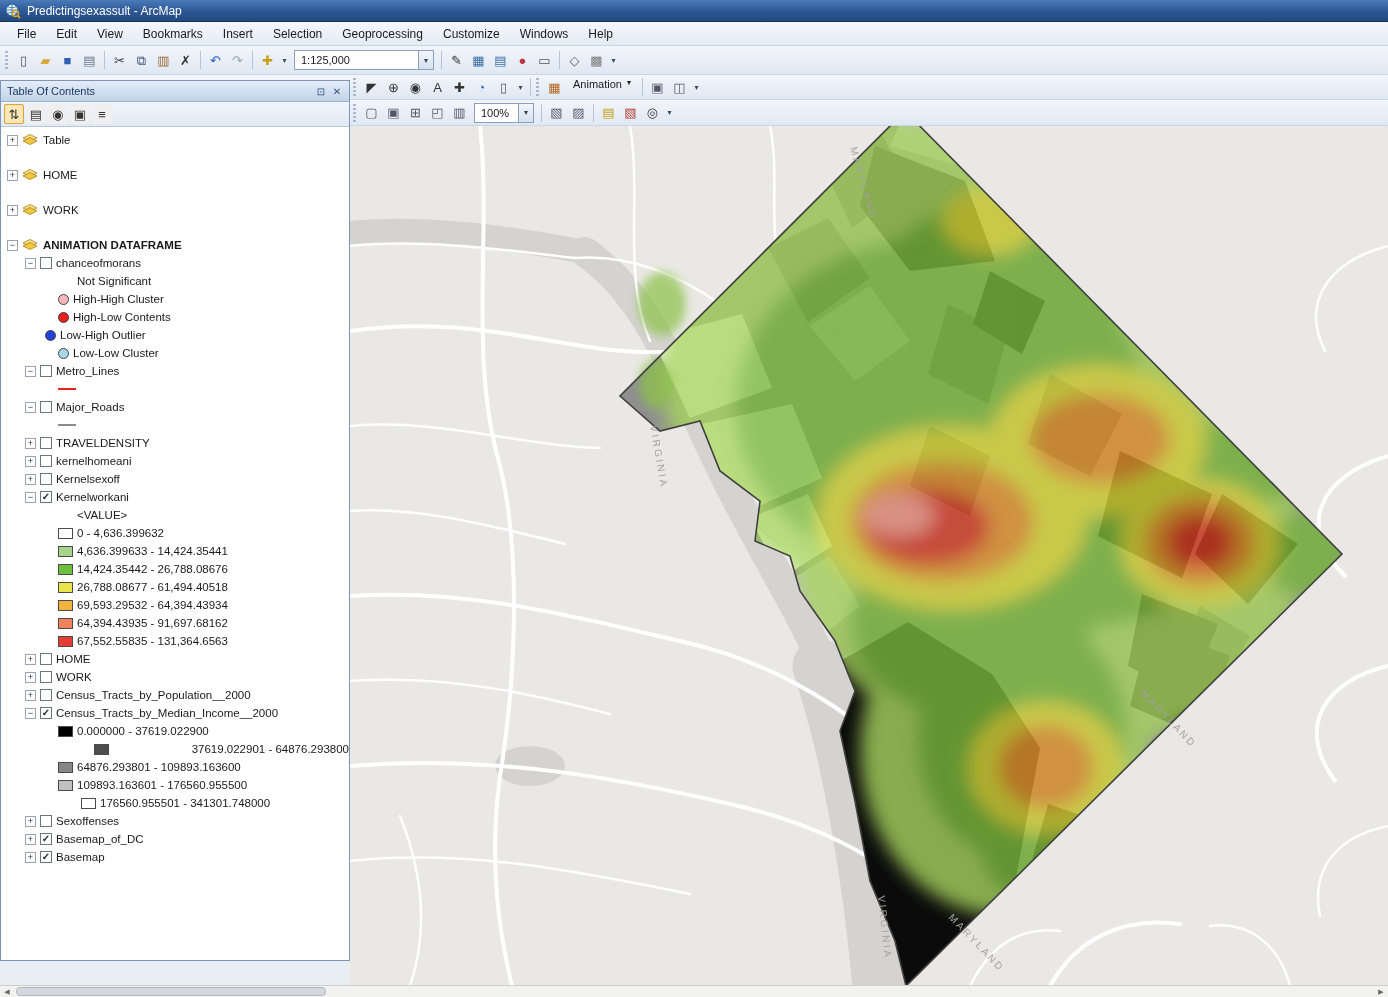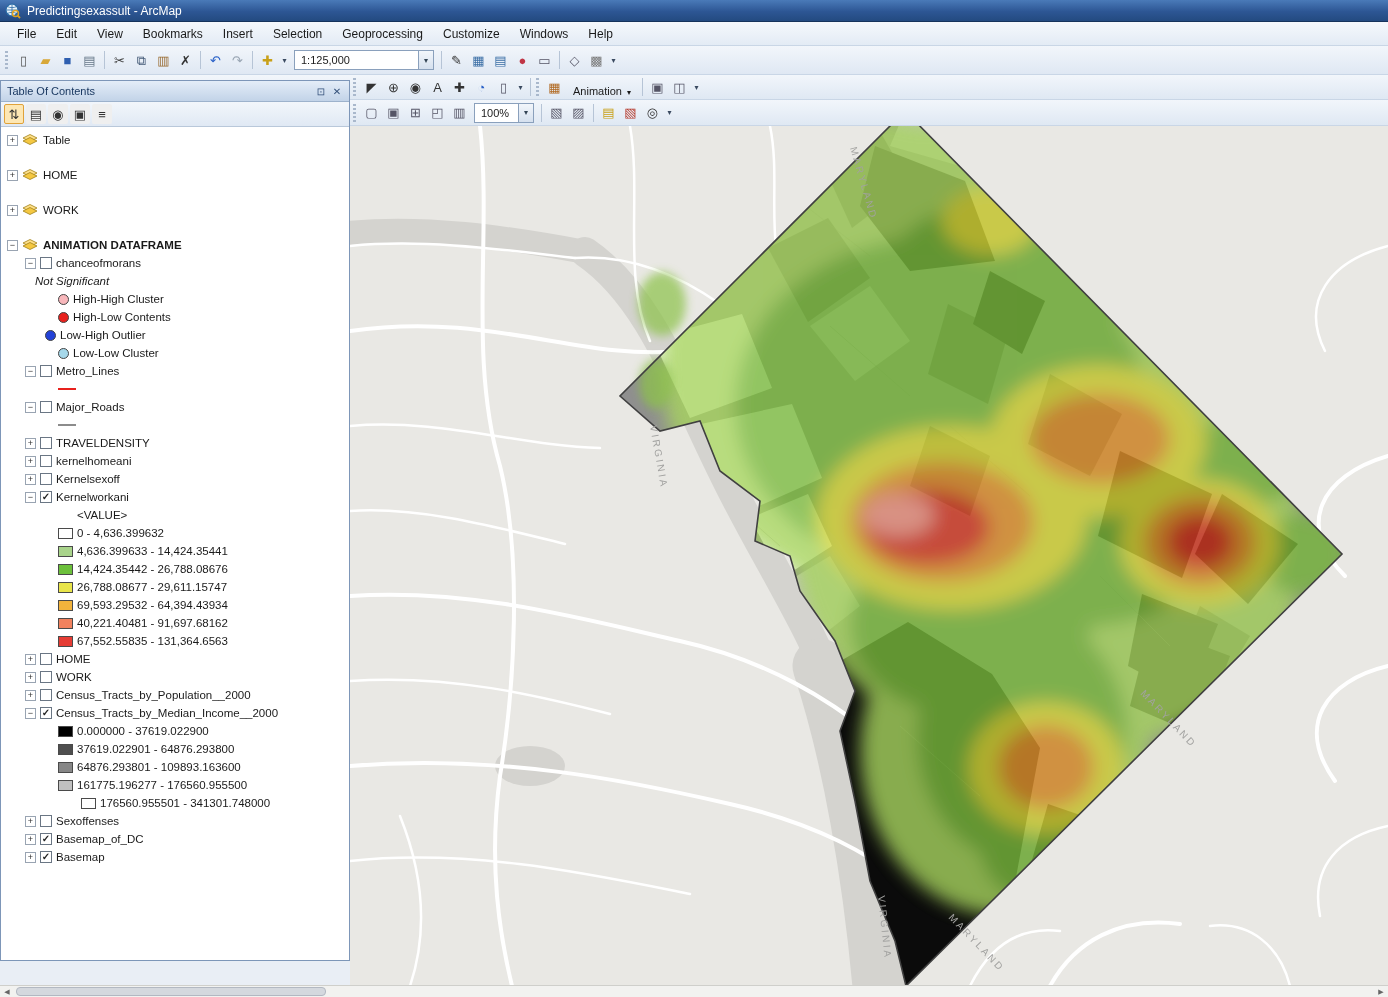--- a/index.html
+++ b/index.html
@@ -42,21 +42,21 @@
               font-size:8px; color:#3a4a60; }
   .sep { width:1px; height:18px; background:#b6c4d6; margin:0 3px; flex:0 0 auto; }
   .grip { width:3px; height:18px; margin:0 4px 0 1px; flex:0 0 auto;
           background:repeating-linear-gradient(to bottom,#a9b8cc 0 2px, transparent 2px 4px); }
   .combo { display:flex; align-items:center; height:20px; background:#fff;
            border:1px solid #8aa0bc; margin:0 3px; }
   .combo .val { padding:0 6px; flex:1; font-size:11px; white-space:nowrap; }
   .combo .drop { width:15px; height:100%; border-left:1px solid #8aa0bc;
                  background:linear-gradient(#f2f6fb,#d5e0ee);
                  display:flex; align-items:center; justify-content:center; font-size:8px; color:#345; }
-  .ddbtn { display:flex; align-items:flex-end; gap:5px; height:21px; padding:0 6px;
+  .ddbtn { display:flex; align-items:flex-start; gap:5px; height:21px; padding:0 6px;
            border:1px solid transparent; border-radius:2px; font-size:11px; }
   
   #toc-panel {
     position:absolute; left:0; top:80px; width:350px; height:881px; z-index:10;
     background:#eef3fa; border:1px solid #7d96b8; display:flex; flex-direction:column;
   }
   .toc-header { height:21px; display:flex; align-items:center; padding:0 4px 0 6px;
                 background:linear-gradient(#e4edf8,#c2d3e8); border-bottom:1px solid #9db2cc;
                 color:#16355e; }
   .toc-header .title { flex:1; font-size:11px; }
@@ -335,21 +335,21 @@
             <path d="M1,8 L8,4.5 L15,8 L8,11.5 Z" fill="#f5c842" stroke="#a08018" stroke-width="0.8"></path>
           </svg>
         </span>
         <span class="tlabel bold">ANIMATION DATAFRAME</span>
       </div>
       <div class="trow" style="padding-left: 24px;">
         <span class="expander">−</span>
         <span class="cbx"></span>
         <span class="tlabel">chanceofmorans</span>
       </div>
-      <div class="trow" style=" font-style: italic;">
+      <div class="trow" style="padding-left: 42px;">
         <span class="exp-spacer"></span>
         <span class="sym-blank"></span>
         <span class="tlabel">Not Significant</span>
       </div>
       <div class="trow" style="padding-left: 42px;">
         <span class="exp-spacer"></span>
         <span class="sym-point" style="background: rgb(248, 183, 187);"></span>
         <span class="tlabel">High-High Cluster</span>
       </div>
       <div class="trow" style="padding-left: 42px;">
@@ -423,31 +423,31 @@
         <span class="tlabel">4,636.399633 - 14,424.35441</span>
       </div>
       <div class="trow" style="padding-left: 42px;">
         <span class="exp-spacer"></span>
         <span class="sym-swatch" style="background: rgb(108, 192, 59);"></span>
         <span class="tlabel">14,424.35442 - 26,788.08676</span>
       </div>
       <div class="trow" style="padding-left: 42px;">
         <span class="exp-spacer"></span>
         <span class="sym-swatch" style="background: rgb(233, 229, 74);"></span>
-        <span class="tlabel">26,788.08677 - 29,611.15747</span>
+        <span class="tlabel">26,788.08677 - 61,494.40518</span>
       </div>
       <div class="trow" style="padding-left: 42px;">
         <span class="exp-spacer"></span>
         <span class="sym-swatch" style="background: rgb(242, 179, 60);"></span>
         <span class="tlabel">69,593.29532 - 64,394.43934</span>
       </div>
       <div class="trow" style="padding-left: 42px;">
         <span class="exp-spacer"></span>
         <span class="sym-swatch" style="background: rgb(242, 130, 94);"></span>
-        <span class="tlabel">40,221.40481 - 91,697.68162</span>
+        <span class="tlabel">64,394.43935 - 91,697.68162</span>
       </div>
       <div class="trow" style="padding-left: 42px;">
         <span class="exp-spacer"></span>
         <span class="sym-swatch" style="background: rgb(230, 60, 52);"></span>
         <span class="tlabel">67,552.55835 - 131,364.6563</span>
       </div>
       <div class="trow" style="padding-left: 24px;">
         <span class="expander">+</span>
         <span class="cbx"></span>
         <span class="tlabel">HOME</span>
@@ -465,34 +465,34 @@
       <div class="trow" style="padding-left: 24px;">
         <span class="expander">−</span>
         <span class="cbx">✓</span>
         <span class="tlabel">Census_Tracts_by_Median_Income__2000</span>
       </div>
       <div class="trow" style="padding-left: 42px;">
         <span class="exp-spacer"></span>
         <span class="sym-swatch" style="background: rgb(0, 0, 0);"></span>
         <span class="tlabel">0.000000 - 37619.022900</span>
       </div>
-      <div class="trow" style="padding-left: 42px;">
+      <div class="trow" style=" justify-content: space-between;">
         <span class="exp-spacer"></span>
         <span class="sym-swatch" style="background: rgb(78, 78, 78);"></span>
         <span class="tlabel">37619.022901 - 64876.293800</span>
       </div>
       <div class="trow" style="padding-left: 42px;">
         <span class="exp-spacer"></span>
         <span class="sym-swatch" style="background: rgb(134, 134, 134);"></span>
         <span class="tlabel">64876.293801 - 109893.163600</span>
       </div>
       <div class="trow" style="padding-left: 42px;">
         <span class="exp-spacer"></span>
         <span class="sym-swatch" style="background: rgb(192, 192, 192);"></span>
-        <span class="tlabel">161775.196277 - 176560.955500</span>
+        <span class="tlabel">109893.163601 - 176560.955500</span>
       </div>
       <div class="trow" style="padding-left: 42px; margin-left: 23px;">
         <span class="exp-spacer"></span>
         <span class="sym-swatch" style="background: rgb(255, 255, 255);"></span>
         <span class="tlabel">176560.955501 - 341301.748000</span>
       </div>
       <div class="trow" style="padding-left: 24px;">
         <span class="expander">+</span>
         <span class="cbx"></span>
         <span class="tlabel">Sexoffenses</span>

